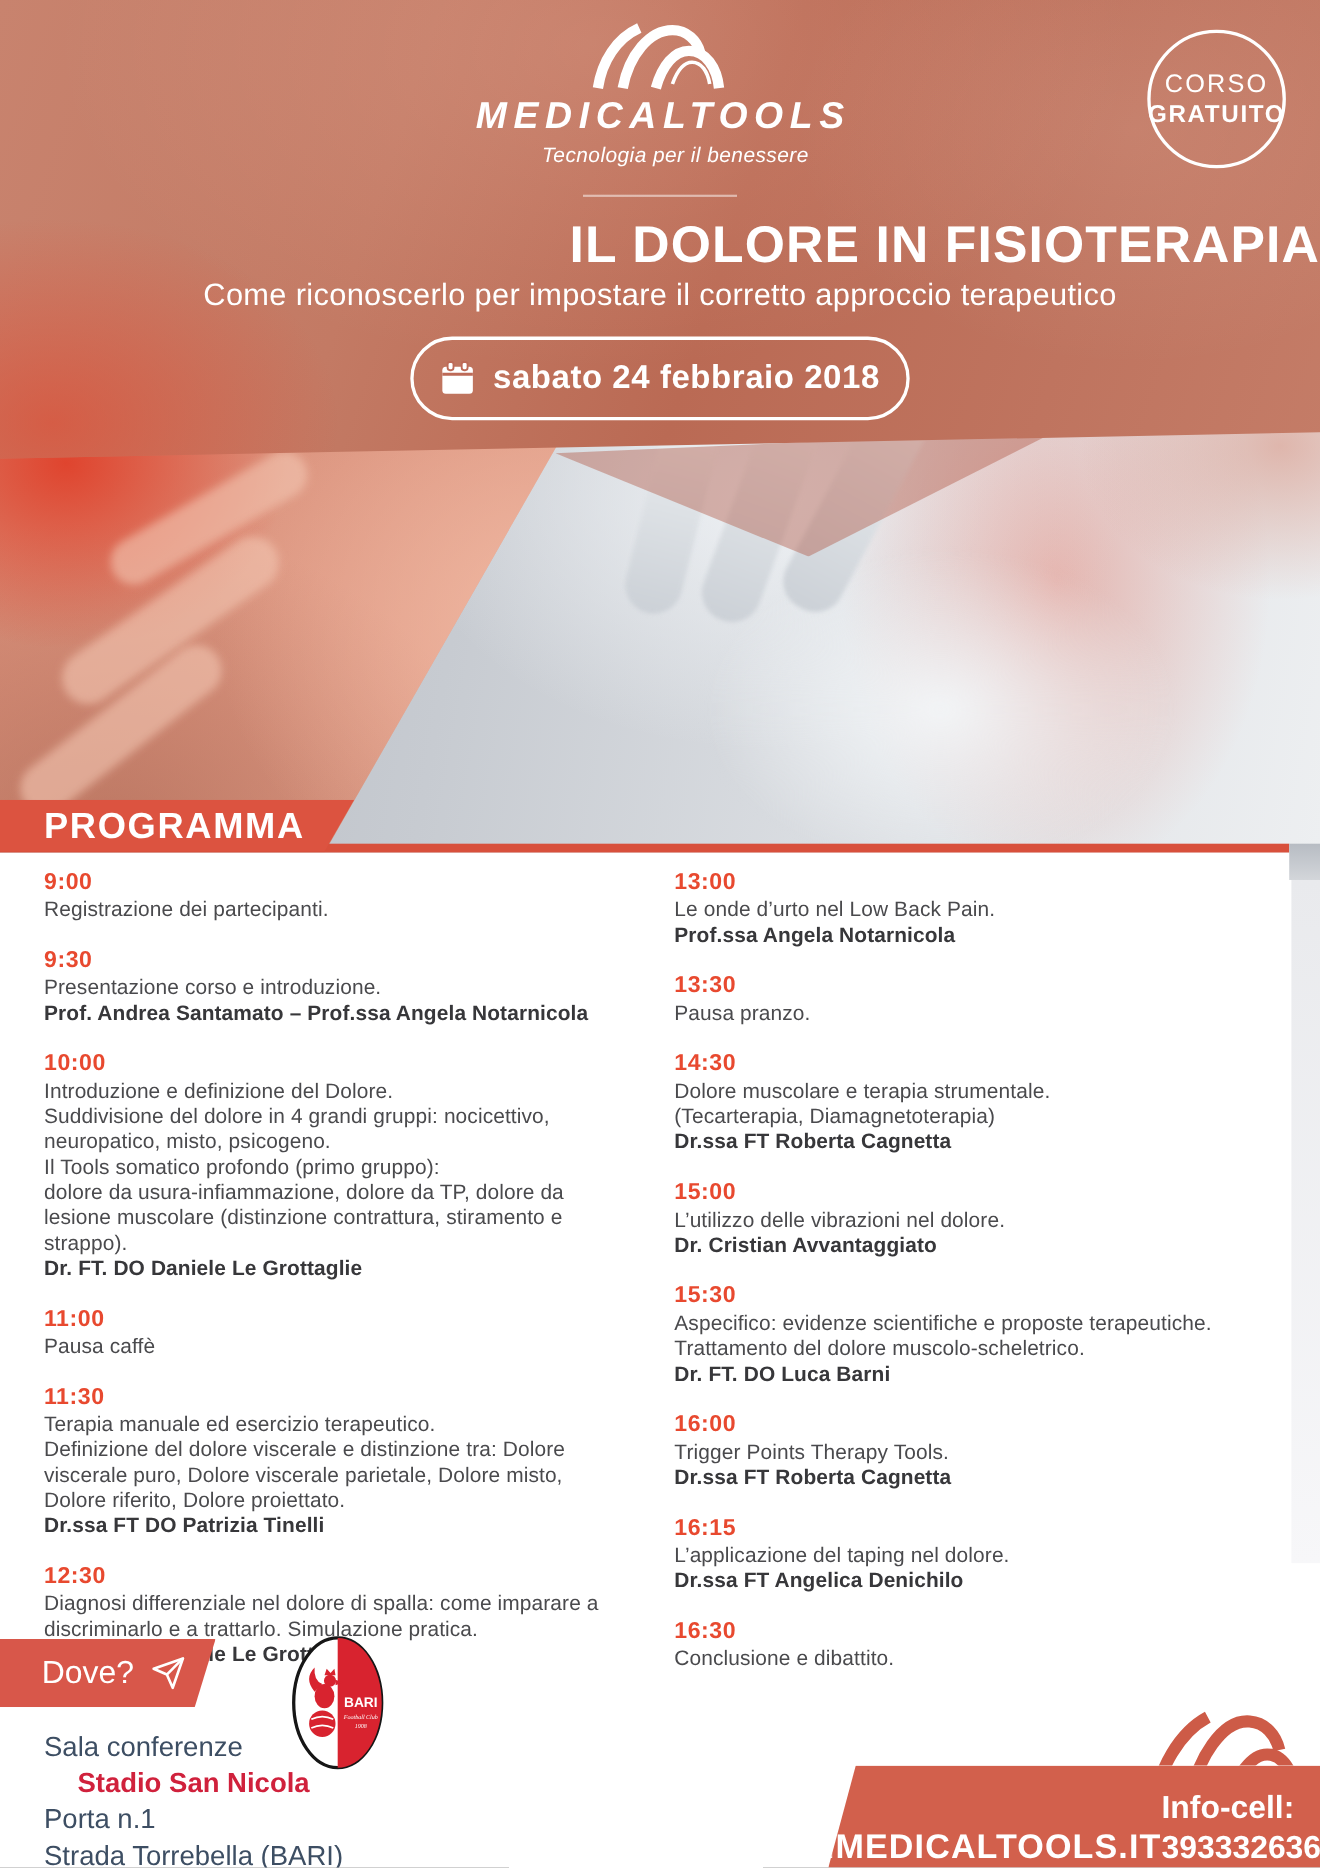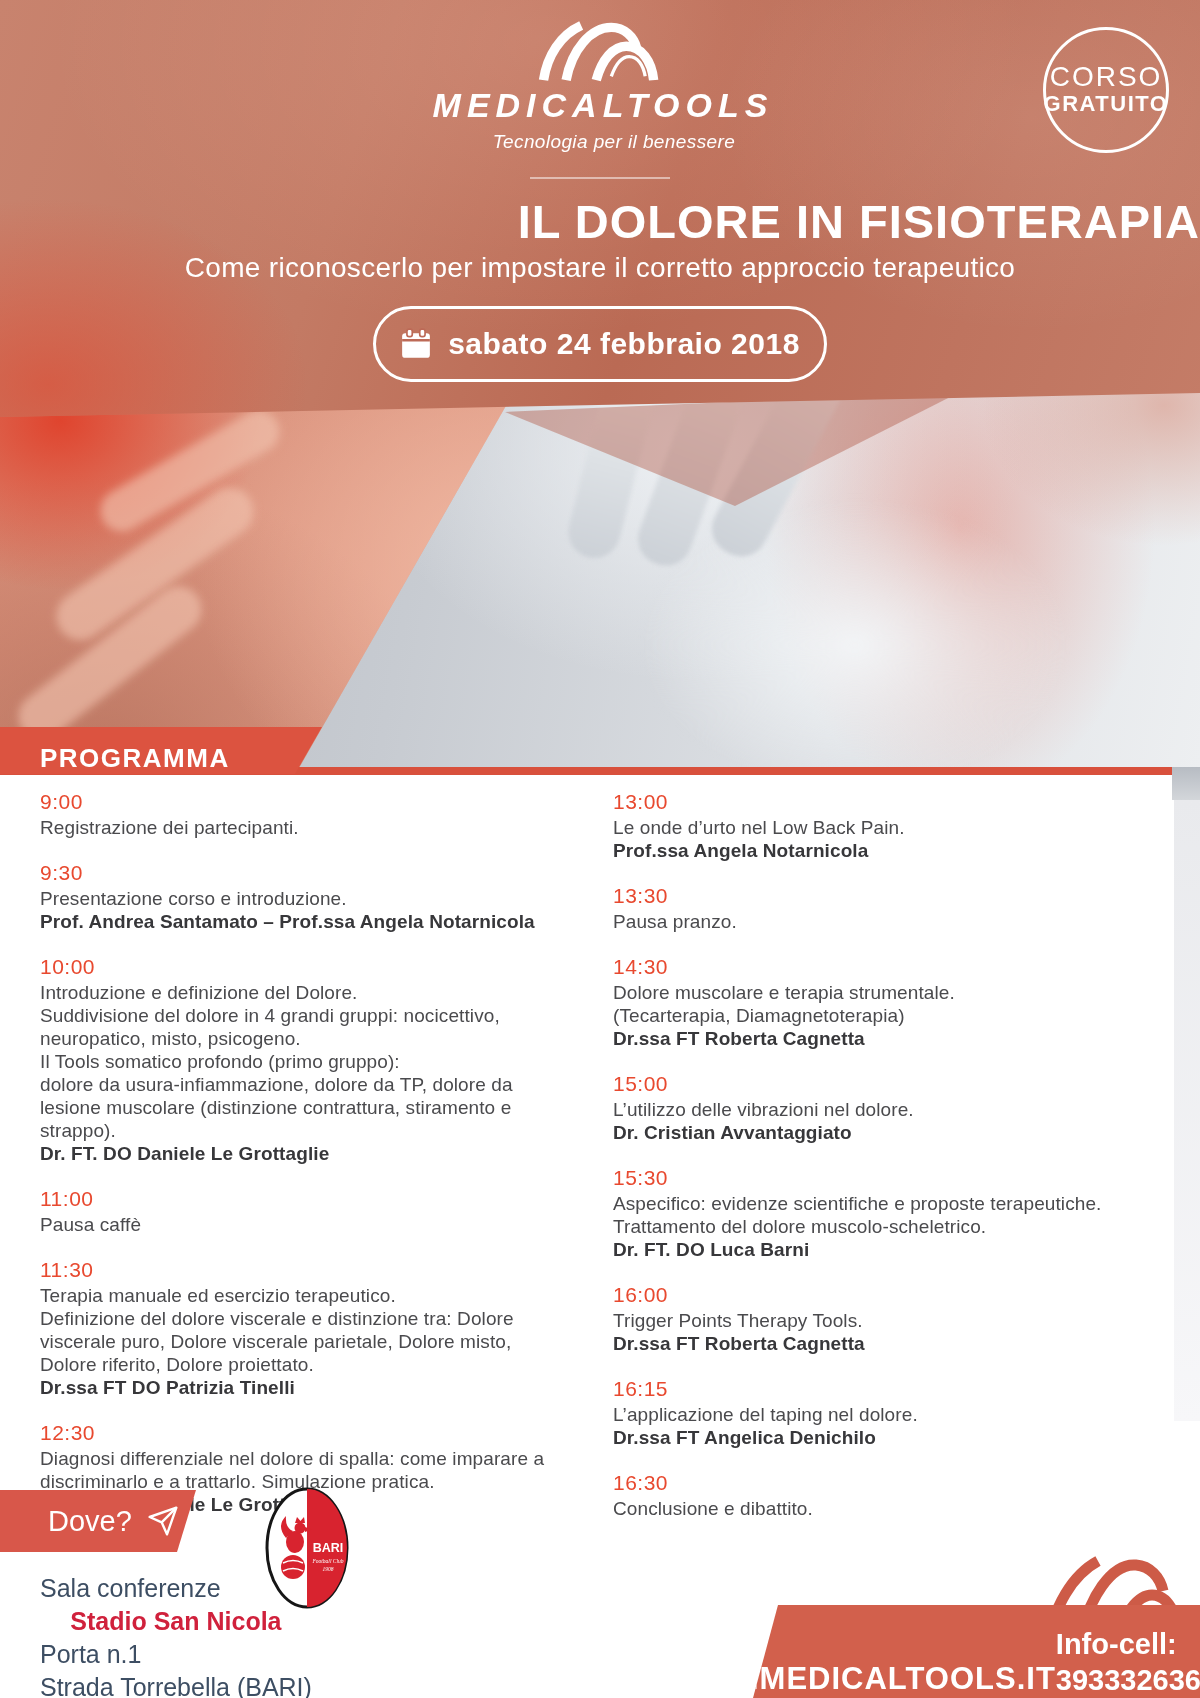--- a/index.html
+++ b/index.html
@@ -18,21 +18,21 @@
   .tl-logo{position:absolute;left:38px;top:40px;display:flex;align-items:flex-start;gap:10px;}
   .tl-text .tl-name{font-size:35px;font-weight:bold;font-style:italic;line-height:33px;letter-spacing:1px;}
   .tl-tagline{font-size:14.5px;letter-spacing:0.6px;margin-top:7px;white-space:nowrap;}
   .mt-logo{position:absolute;left:0;right:0;top:18px;text-align:center;font-style:italic;}
   .mt-arcs{display:block;margin:0 auto;}
   .mt-word{font-size:34px;font-weight:bold;letter-spacing:6px;padding-left:6px;margin-top:4px;}
   .mt-tagline{font-size:19px;letter-spacing:0.4px;margin-top:6px;padding-left:28px;}
   .mt-divider{width:140px;height:2px;background:rgba(255,255,255,0.5);margin:24px auto 0 auto;}
   .badge{position:absolute;left:1043px;top:27px;width:120px;height:120px;border:3px solid #fff;
     border-radius:50%;display:flex;flex-direction:column;align-items:center;justify-content:center;line-height:27px;}
-  .badge-l1{font-size:28px;letter-spacing:2px;}
+  .badge-l1{font-size:23px;letter-spacing:2px;}
   .badge-l2{font-size:22px;font-weight:bold;letter-spacing:1.5px;}
   .title{position:absolute;left:0;right:0;top:194px;text-align:right;font-size:47px;font-weight:bold;letter-spacing:1px;}
   .subtitle{position:absolute;left:0;right:0;top:252px;text-align:center;font-size:28px;letter-spacing:0.3px;}
   .pill{position:absolute;left:50%;transform:translateX(-50%);top:306px;width:448px;height:70px;
     border:3px solid #fff;border-radius:40px;display:flex;align-items:center;justify-content:center;gap:16px;
     font-size:30px;font-weight:bold;letter-spacing:0.5px;}
 
   
   .photo{position:absolute;left:0;top:390px;width:1200px;height:385px;z-index:1;overflow:hidden;
     background:
@@ -56,36 +56,36 @@
 
   .redline{position:absolute;left:0;top:767px;width:1172px;height:8px;background:#d8503c;z-index:6;}
   .gray-corner{position:absolute;left:1172px;top:767px;width:28px;height:33px;
     background:linear-gradient(#b7bcc3,#d3d6da);z-index:6;}
   .pale-strip{position:absolute;left:1174px;top:800px;width:26px;height:621px;
     background:linear-gradient(#e9eaed,#f7f7f9);z-index:2;}
 
   
   .prog-band{position:absolute;left:0;top:727px;width:330px;height:47px;z-index:7;
     clip-path:polygon(0 0,322px 0,295px 47px,0 47px);background:#dc5340;
-    display:flex;align-items:flex-end;padding-left:40px;box-sizing:border-box;
-    color:#fff;font-size:26px;font-weight:bold;letter-spacing:1.5px;}
+    display:flex;align-items:center;padding-left:40px;box-sizing:border-box;
+    color:#fff;font-size:33px;font-weight:bold;letter-spacing:1.5px;}
 
   
   .col{position:absolute;top:790px;z-index:3;}
   .col-left{left:40px;width:565px;}
   .col-right{left:613px;width:580px;}
   .prog-item{margin-bottom:22px;}
-  .prog-time{font-size:21px;font-weight:normal;color:#e8492f;line-height:23px;margin-bottom:3px;letter-spacing:0.5px;}
+  .prog-time{font-size:21px;font-weight:bold;color:#e8492f;line-height:23px;margin-bottom:3px;letter-spacing:0.5px;}
   .prog-line{font-size:19px;line-height:23px;color:#4a4a4d;white-space:nowrap;letter-spacing:0.1px;}
   .prog-speaker{font-weight:bold;color:#37373a;}
 
   
   .dove{position:absolute;left:0;top:1490px;width:196px;height:62px;z-index:4;
     clip-path:polygon(0 0,196px 0,177px 62px,0 62px);background:#d8574a;
-    display:flex;align-items:center;gap:15px;padding-left:48px;box-sizing:border-box;
+    display:flex;align-items:center;gap:15px;padding-left:38px;box-sizing:border-box;
     color:#fff;font-size:29px;}
   .address{position:absolute;left:40px;top:1572px;font-size:25px;line-height:33px;color:#3d4e63;z-index:4;}
   .addr-stadium{font-weight:bold;color:#d0213c;text-align:center;}
   .crest{position:absolute;left:264px;top:1486px;z-index:4;}
   .banner{position:absolute;left:720px;top:1605px;width:480px;height:93px;z-index:5;
     clip-path:polygon(58px 0,480px 0,480px 93px,33px 93px);background:#d2604c;
     display:flex;flex-direction:row;justify-content:center;align-items:flex-end;
     padding-right:42px;box-sizing:border-box;color:#fff;}
   .banner-site{font-size:31px;font-weight:bold;letter-spacing:1px;line-height:38px;}
   .banner-info{font-size:29px;font-weight:bold;line-height:36px;}

